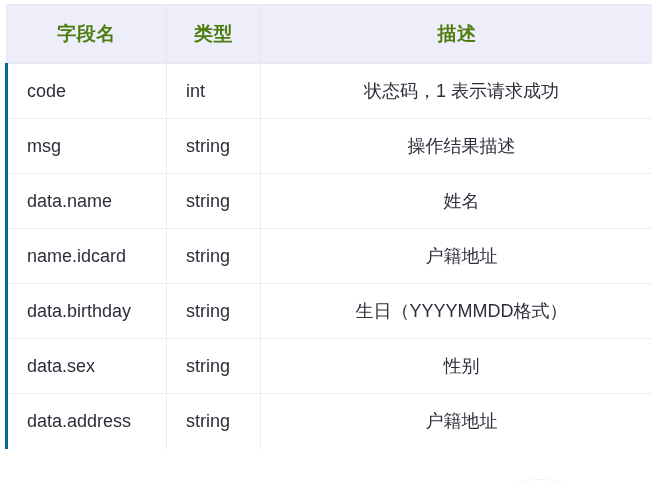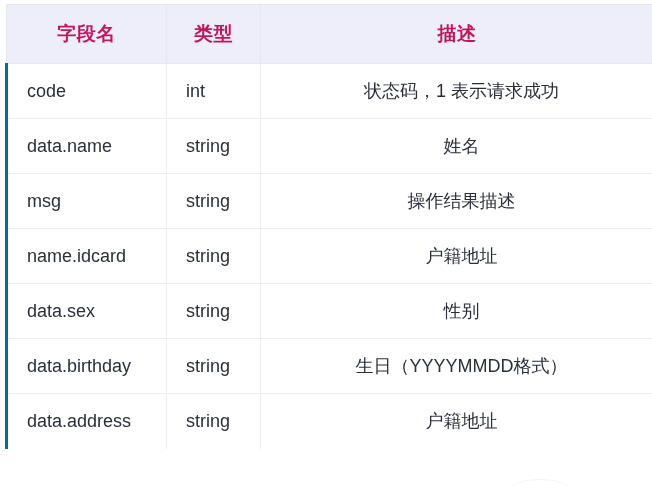--- a/index.html
+++ b/index.html
@@ -31,21 +31,21 @@
     table-layout: fixed;
     background: #ffffff;
   }
 
   table.api-table col.c-field  { width: 160px; }
   table.api-table col.c-type   { width: 94px;  }
   table.api-table col.c-desc   { width: 393px; }
 
   thead th {
     background: #eeeefb;
-    color: #be185d;
+    color: #4d7c0f;
     font-weight: bold;
     font-size: 19px;
     height: 59px;
     padding: 0 10px;
     box-sizing: border-box;
     border: 1px solid #e7e7ee;
     border-left: none;
     text-align: center;
     letter-spacing: 0.5px;
   }
@@ -102,43 +102,43 @@
         <th class="th-desc">描述</th>
       </tr>
     </thead>
     <tbody>
       <tr>
         <td class="td-field">code</td>
         <td class="td-type">int</td>
         <td class="td-desc">状态码，1 表示请求成功</td>
       </tr>
       <tr>
+        <td class="td-field">msg</td>
+        <td class="td-type">string</td>
+        <td class="td-desc">操作结果描述</td>
+      </tr>
+      <tr>
         <td class="td-field">data.name</td>
         <td class="td-type">string</td>
         <td class="td-desc">姓名</td>
-      </tr>
-      <tr>
-        <td class="td-field">msg</td>
-        <td class="td-type">string</td>
-        <td class="td-desc">操作结果描述</td>
       </tr>
       <tr>
         <td class="td-field">name.idcard</td>
         <td class="td-type">string</td>
         <td class="td-desc">户籍地址</td>
       </tr>
       <tr>
+        <td class="td-field">data.birthday</td>
+        <td class="td-type">string</td>
+        <td class="td-desc">生日（YYYYMMDD格式）</td>
+      </tr>
+      <tr>
         <td class="td-field">data.sex</td>
         <td class="td-type">string</td>
         <td class="td-desc">性别</td>
-      </tr>
-      <tr>
-        <td class="td-field">data.birthday</td>
-        <td class="td-type">string</td>
-        <td class="td-desc">生日（YYYYMMDD格式）</td>
       </tr>
       <tr>
         <td class="td-field">data.address</td>
         <td class="td-type">string</td>
         <td class="td-desc">户籍地址</td>
       </tr>
     </tbody>
   </table>
 
   <div class="artifact"></div>

